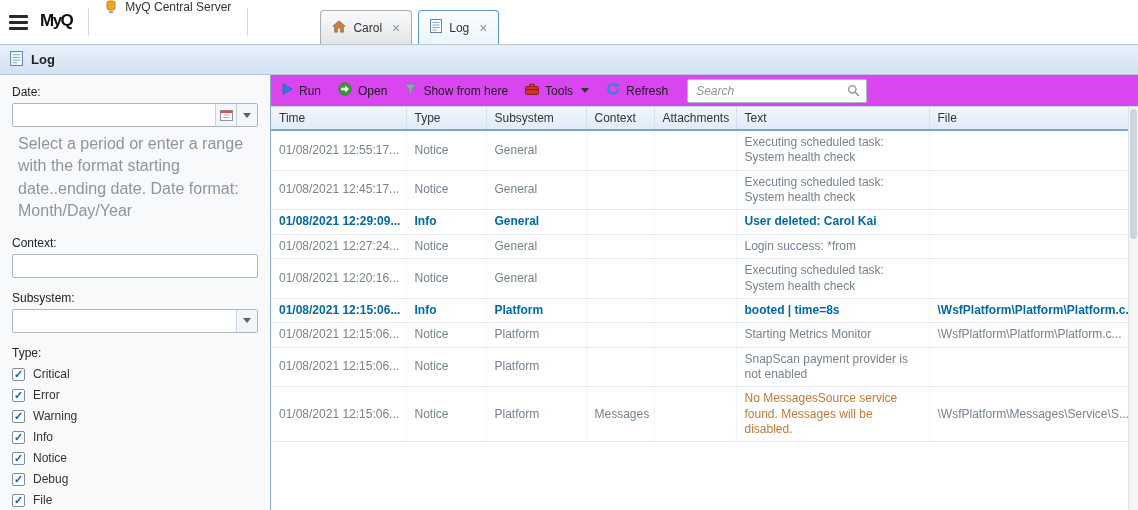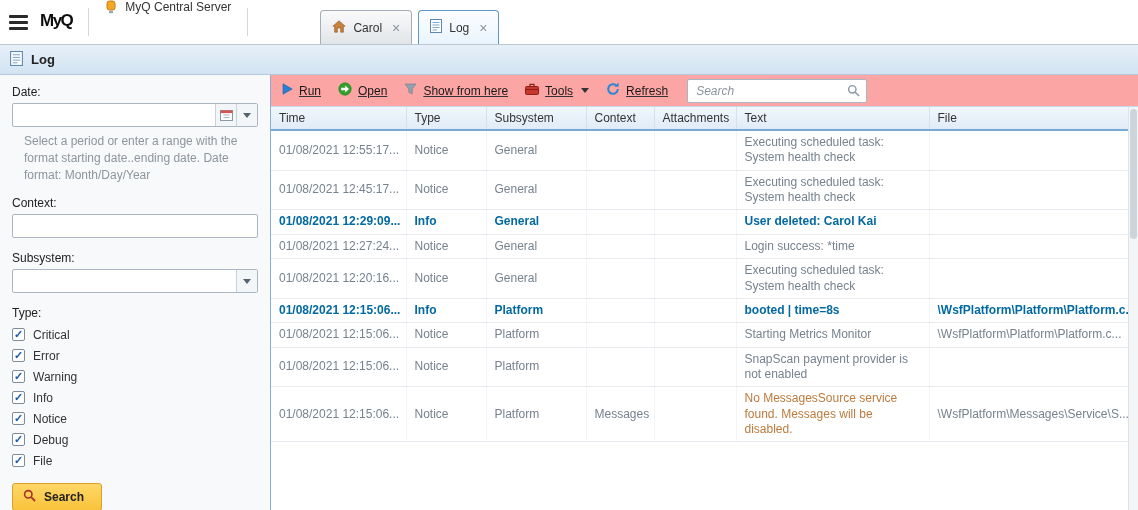--- a/index.html
+++ b/index.html
@@ -34,33 +34,33 @@
   .side-label { display:block; margin:0 0 4px; color:#222; }
   .field-row { position:relative; margin-bottom:4px; }
   .text-input { width:100%; height:24px; border:1px solid #aab6c2; border-radius:2px; padding:0 6px;
                 font:12px "Liberation Sans", sans-serif; color:#333; background:#fff; }
   .pad-r2 { padding-right:46px; }
   .pad-r1 { padding-right:24px; }
   .input-btns { position:absolute; right:1px; top:1px; bottom:1px; display:flex; }
   .input-btn { width:21px; display:flex; align-items:center; justify-content:center;
                border-left:1px solid #c9d2da; background:#f3f6f9; cursor:pointer; }
   .caret-down { width:0; height:0; border-left:4px solid transparent; border-right:4px solid transparent; border-top:5px solid #56626e; }
-  .hint { color:#8d959d; font-size:12px; line-height:1.4; margin:6px 12px 13px; }
+  .hint { color:#8d959d; font-size:16px; line-height:1.4; margin:6px 6px 13px; }
   .gap { margin-top:13px; }
   .cb-row { display:flex; align-items:center; gap:8px; height:21px; cursor:pointer; }
   .cb { width:13px; height:13px; background:#fff; border:1px solid #7f8c99; border-radius:2px;
         display:flex; align-items:center; justify-content:center; font-size:11px; font-weight:bold; color:#1d5fa7; line-height:1; }
   .search-btn { margin-top:12px; display:inline-flex; align-items:center; gap:8px;
                 background:linear-gradient(#fed768,#f9c33a); border:1px solid #d9a02e; border-radius:3px;
                 padding:5px 17px 5px 10px; font-weight:bold; font-size:12px; color:#222; cursor:pointer;
                 font-family:"Liberation Sans", sans-serif; }
 
   
-  .toolbar { height:32px; background:#fca5a5; border-bottom:1px solid #c6d8ea; display:flex; align-items:center;
-             padding:0 11px; gap:17px; flex-shrink:0;text-decoration:underline; }
+  .toolbar { height:32px; background:#d946ef; border-bottom:1px solid #c6d8ea; display:flex; align-items:center;
+             padding:0 11px; gap:17px; flex-shrink:0; }
   .tb-btn { display:flex; align-items:center; gap:6px; color:#1a1a1a; cursor:pointer; white-space:nowrap; }
   .tb-caret { width:0; height:0; border-left:4px solid transparent; border-right:4px solid transparent; border-top:5px solid #333; margin-left:2px; }
   .tb-search { position:relative; margin-left:2px; }
   .tb-search input { width:180px; height:24px; border:1px solid #a9b6c3; border-radius:2px; padding:0 26px 0 8px;
                      font:12px "Liberation Sans", sans-serif; color:#333; background:#fff; }
   .tb-search input::placeholder { font-style:italic; color:#8b939b; }
   .tb-search .mag { position:absolute; right:7px; top:5px; }
 
   
   .grid-wrap { flex:1; position:relative; overflow:hidden; }
@@ -324,21 +324,21 @@
     <td data-col="attachments"></td>
     <td data-col="text">User deleted: Carol Kai</td>
     <td data-col="file"></td>
   </tr>
               <tr class="log-row">
     <td data-col="time">01/08/2021 12:27:24...</td>
     <td data-col="type">Notice</td>
     <td data-col="subsystem">General</td>
     <td data-col="context"></td>
     <td data-col="attachments"></td>
-    <td data-col="text">Login success: *time</td>
+    <td data-col="text">Login success: *from</td>
     <td data-col="file"></td>
   </tr>
               <tr class="log-row">
     <td data-col="time">01/08/2021 12:20:16...</td>
     <td data-col="type">Notice</td>
     <td data-col="subsystem">General</td>
     <td data-col="context"></td>
     <td data-col="attachments"></td>
     <td data-col="text">Executing scheduled task: System health check</td>
     <td data-col="file"></td>

